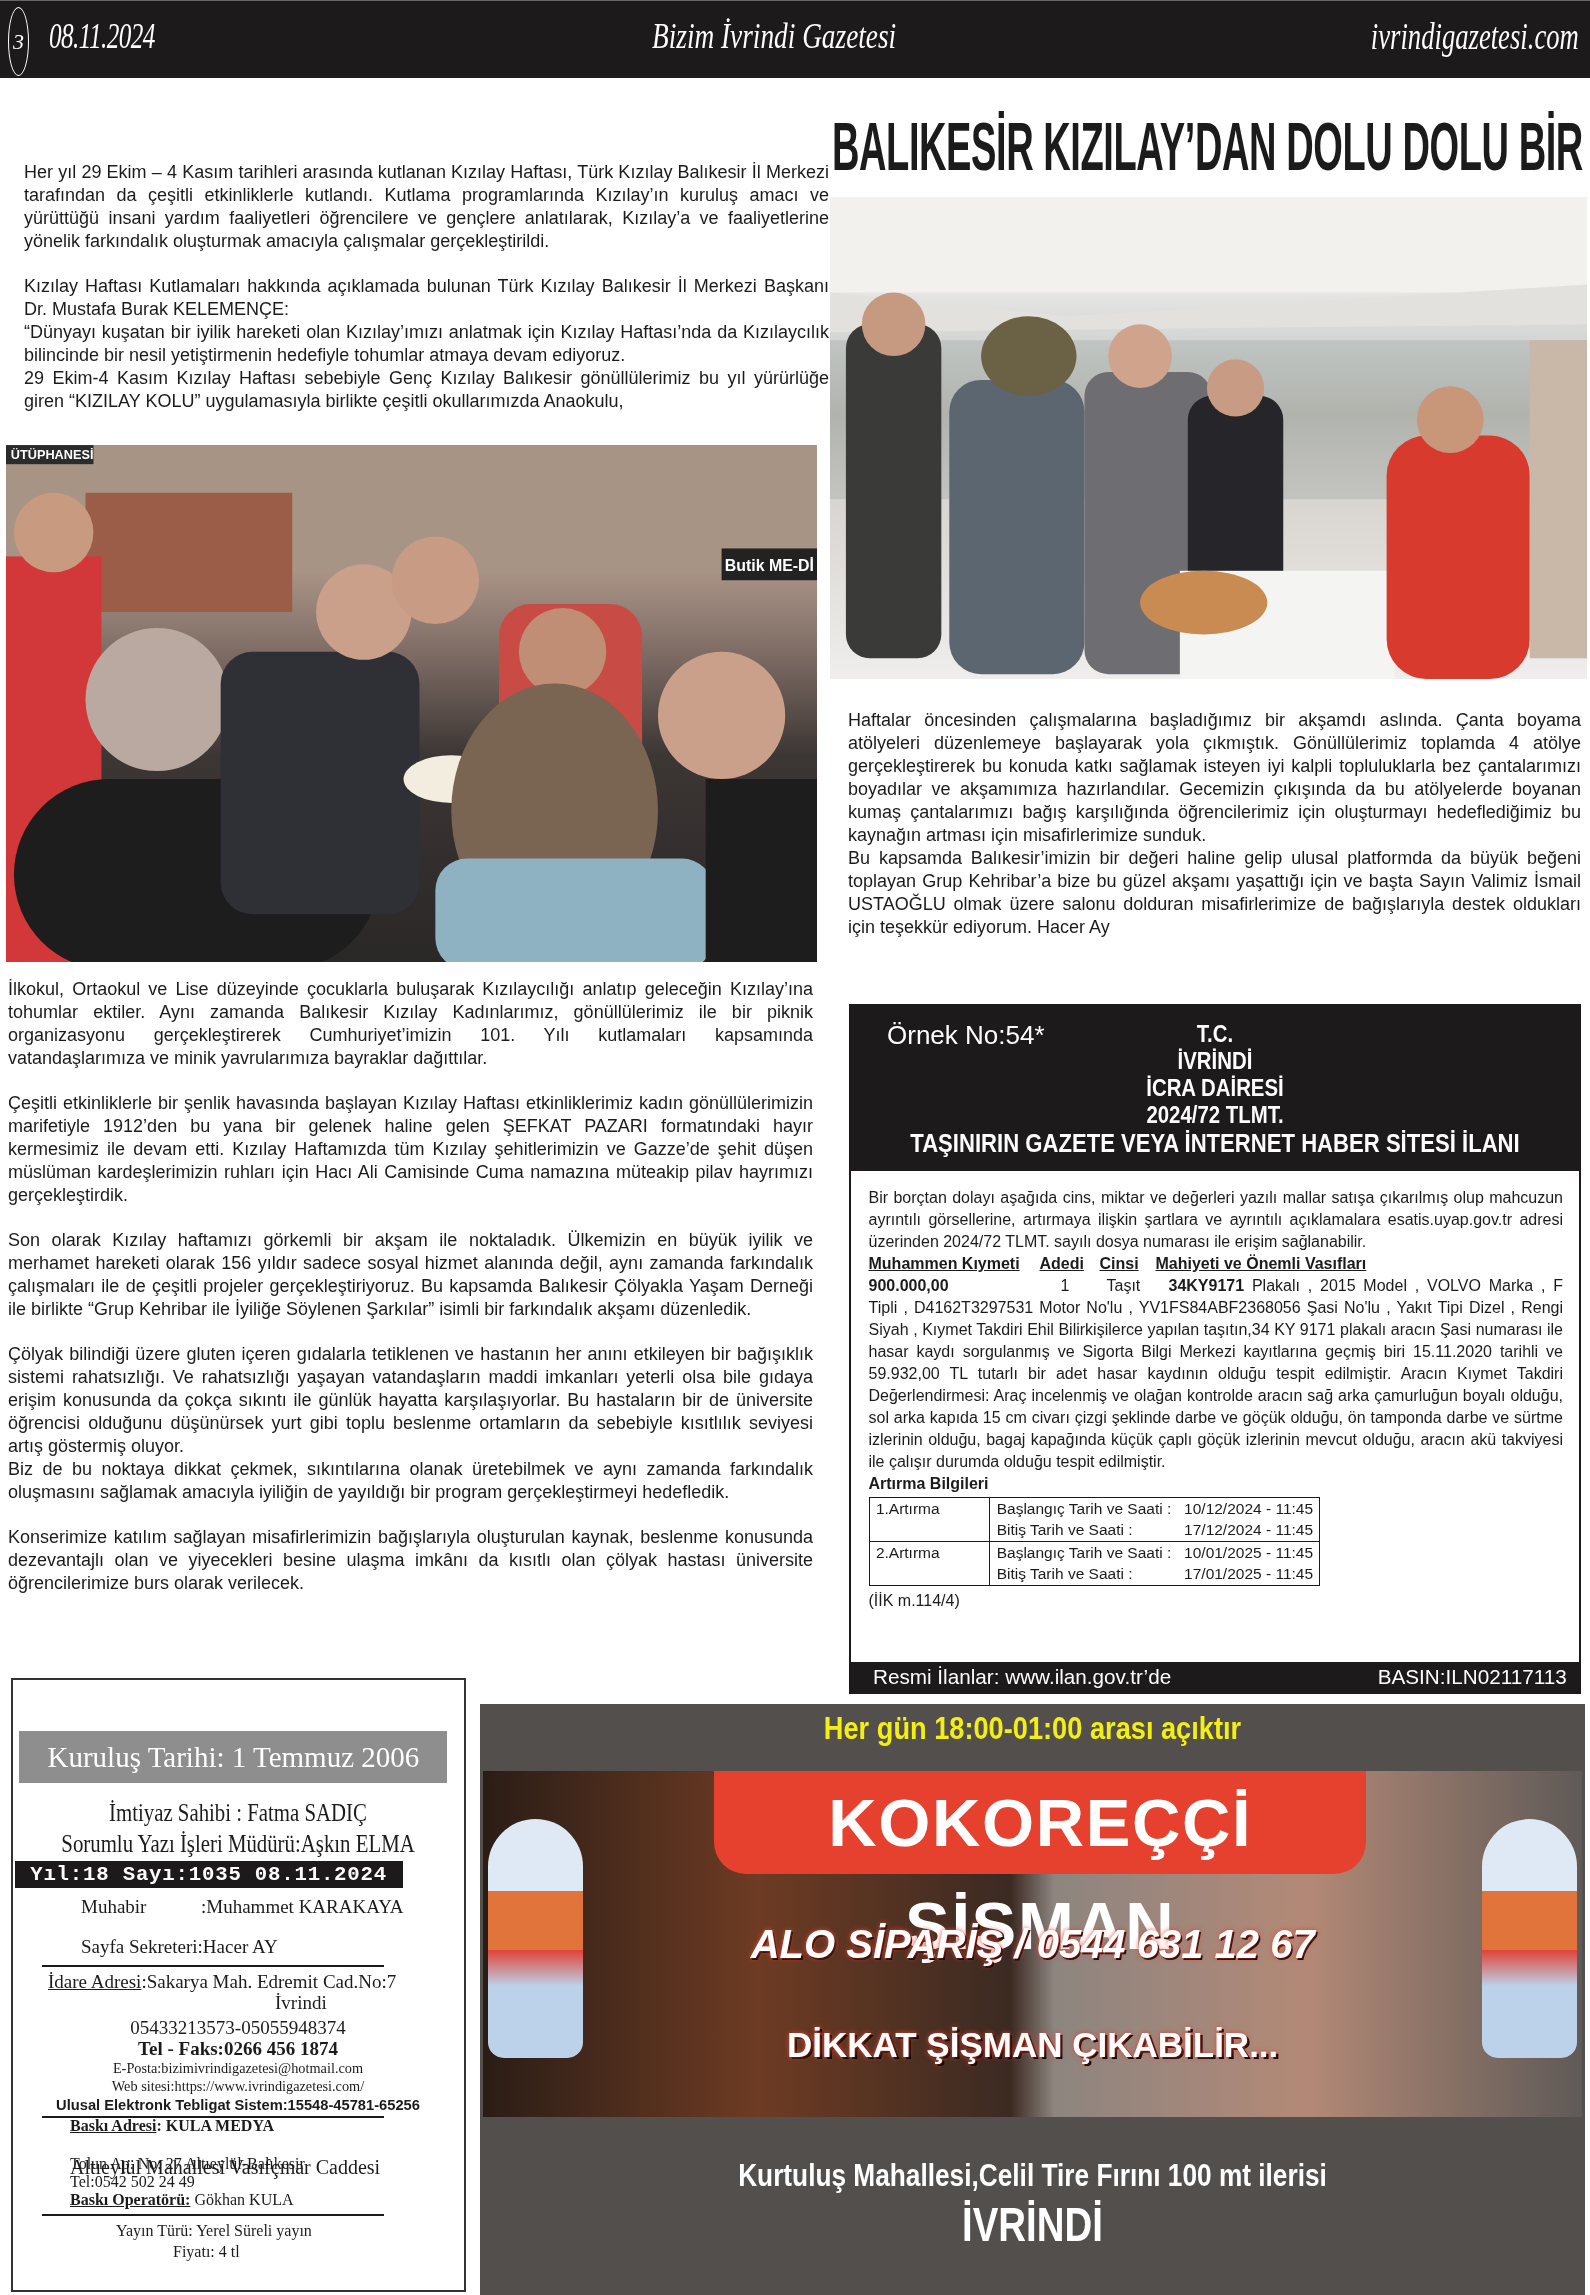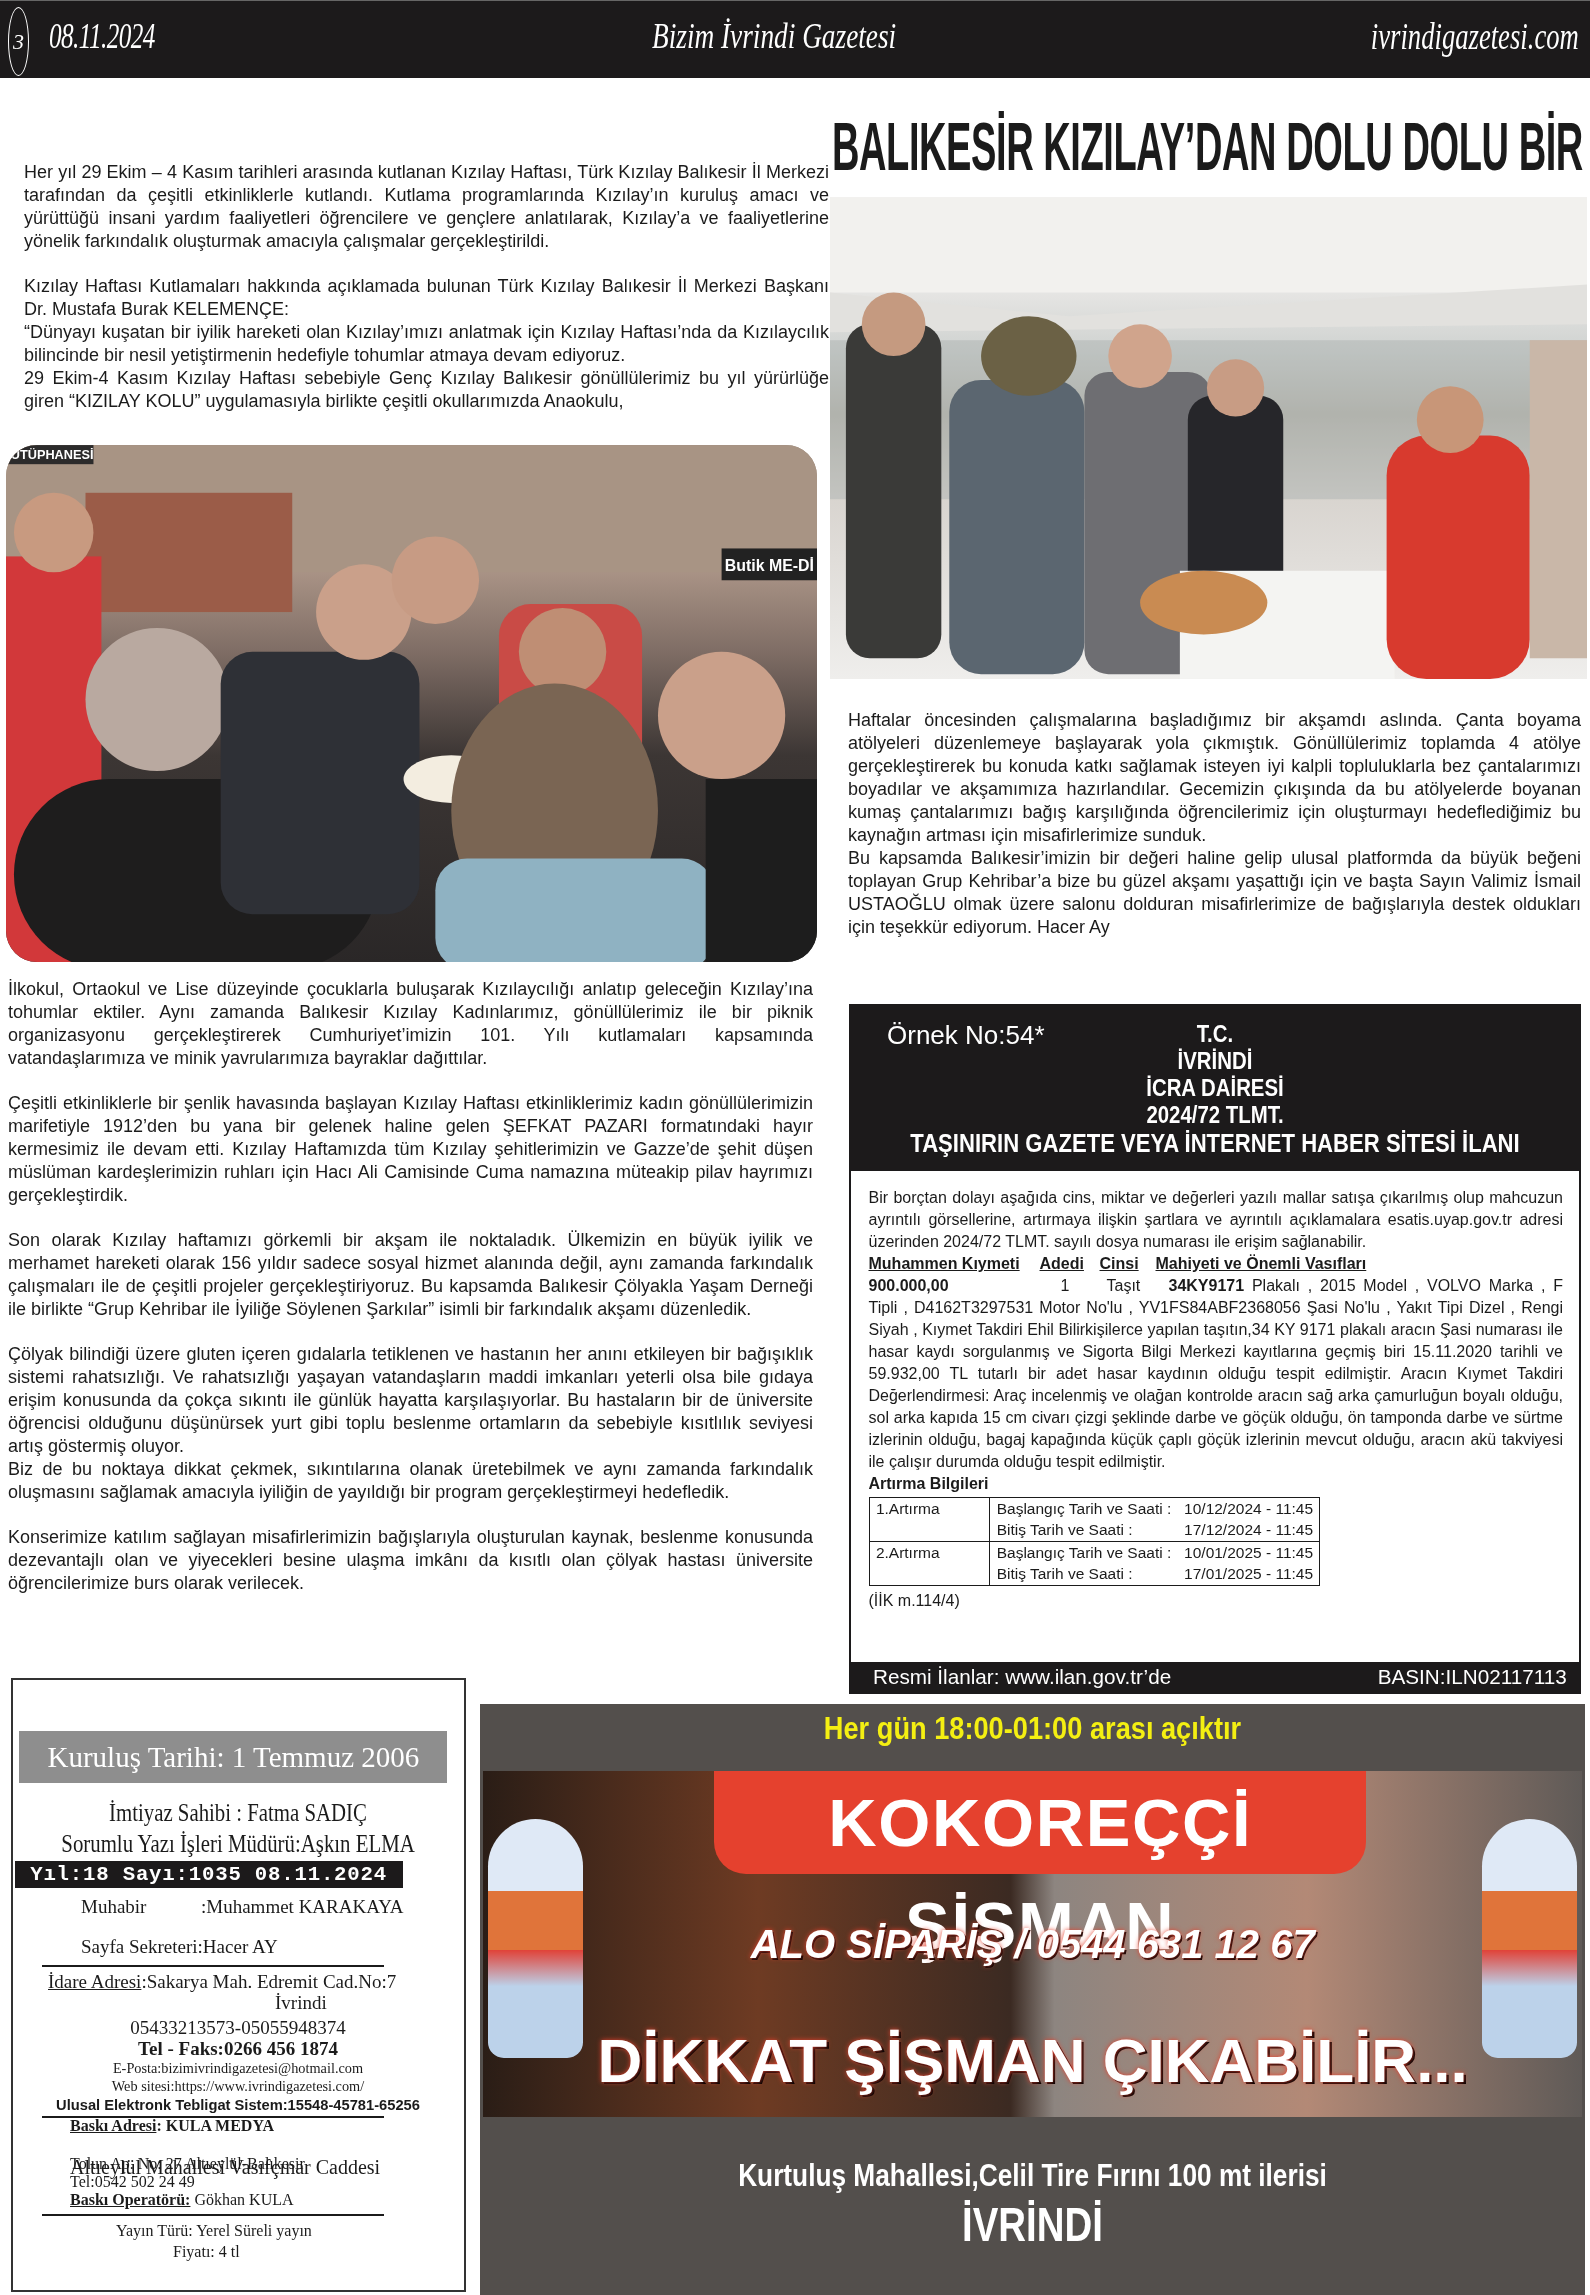--- a/index.html
+++ b/index.html
@@ -18,21 +18,21 @@
   .txt p { margin: 0; }
   .gap { height: 22px; }
 
   .headline { left: 832px; top: 110px; width: 755px; height: 72px; font-family: "Liberation Sans", sans-serif; font-weight: 900; font-size: 68px; line-height: 72px; color: #1b1b1b; white-space: nowrap; transform: scaleX(0.56); transform-origin: left center; letter-spacing: -0.8px; }
 
   
   .photo { overflow: hidden; }
   .photo1 { left: 830px; top: 197px; width: 757px; height: 482px; background:
       linear-gradient(180deg, #f3f3f1 0%, #e9e8e6 18%, #cfd2d0 32%, #b8b6ad 45%, #d8d4cf 62%, #efeeec 100%); }
   .photo2 { left: 6.4px; top: 445px; width: 811px; height: 517px; background:
-      linear-gradient(180deg, #9a8a7e 0%, #b59e8f 20%, #7f6d65 40%, #3c3634 60%, #2a2727 100%); border-radius: 31px; }
+      linear-gradient(180deg, #9a8a7e 0%, #b59e8f 20%, #7f6d65 40%, #3c3634 60%, #2a2727 100%); }
 
   
   .ilan-head { left: 849px; top: 1004px; width: 732px; height: 167px; background: #1c1a1b; color: #fff; }
   .ilan-ornek { left: 38px; top: 16px; font-size: 26px; }
   .ilan-center { left: 0; width: 732px; text-align: center; font-weight: bold; font-size: 24px; line-height: 27px; transform: scaleX(0.85); }
   .ilan-body { left: 849px; top: 1171px; width: 732px; height: 505px; border-left: 2.4px solid #1c1a1b; border-right: 2.4px solid #1c1a1b; box-sizing: border-box; padding: 16px 16px 0 17.5px; font-size: 16px; line-height: 22px; text-align: justify; }
   .ilan-body p { margin: 0; }
   .tbl-head { display: flex; font-weight: bold; text-decoration: underline; font-size: 16px; }
   .artirma { border: 1.6px solid #1b1b1b; border-collapse: collapse; margin-top: 1.6px; font-size: 15.5px; }
   .artirma td { padding: 0 6.4px; vertical-align: top; line-height: 21.5px; }
@@ -49,21 +49,21 @@
   .mast .yil { left: 1.6px; top: 181px; width: 388px; height: 27px; background: #1c1a1b; color: #fff; font-family: Liberation Mono, monospace; font-weight: bold; font-size: 20.7px; text-align: center; line-height: 27px; letter-spacing: 0.8px; }
   .mast .line { left: 29px; width: 342px; height: 2.4px; background: #1b1b1b; }
   .mast .small { font-size: 16.7px; }
 
   
   .ad { left: 480px; top: 1704px; width: 1105px; height: 592px; background: #534f4c; }
   .ad-open { left: 0; width: 1105px; top: 6.4px; text-align: center; color: #f4ef12; font-weight: bold; font-size: 32px; transform: scaleX(0.85); }
   .ad-img { left: 3.2px; top: 67px; width: 1099px; height: 346px; background: linear-gradient(90deg, #2a1d16 0%, #6e3b23 25%, #3b2a22 48%, #8d8580 52%, #b38976 75%, #5f5a57 100%); overflow: hidden; }
   .ad-banner { left: 231px; top: 0; width: 652px; height: 103px; background: #e5412e; border-radius: 0 0 32px 32px; color: #fff; font-weight: bold; font-size: 67px; text-align: center; line-height: 103px; transform: scaleX(1); letter-spacing: 1.6px; }
   .ad-phone { left: 0; width: 1099px; top: 151px; text-align: center; color: #fff; font-weight: bold; font-style: italic; font-size: 40px; text-shadow: 0 0 4.8px #e5412e, 1.6px 1.6px 0 #000; }
-  .ad-dikkat { left: 0; width: 1099px; top: 254px; text-align: center; color: #fff; font-weight: bold; font-size: 62px; text-shadow: 0 0 4.8px #e5412e, 2.4px 2.4px 0 #000; }
+  .ad-dikkat { left: 0; width: 1099px; top: 254px; text-align: center; color: #fff; font-weight: bold; font-size: 35px; text-shadow: 0 0 4.8px #e5412e, 2.4px 2.4px 0 #000; }
   .chef { width: 95px; height: 239px; top: 48px; border-radius: 48px 48px 16px 16px; background: linear-gradient(180deg, #dfe9f6 0%, #dfe9f6 30%, #e0743a 30%, #e0743a 55%, #e0443a 55%, #bcd2ea 70%); }
   .ad-addr { left: 0; width: 1105px; top: 453px; text-align: center; color: #fff; font-weight: bold; font-size: 32px; transform: scaleX(0.82); }
   .ad-city { left: 0; width: 1105px; top: 493px; text-align: center; color: #fff; font-weight: bold; font-size: 48px; transform: scaleX(0.8); }
 </style>
 </head>
 <body>
 
 <div class="abs topbar">
   <div class="abs pagenum">3</div>
   <div class="abs hdr-date">08.11.2024</div>

